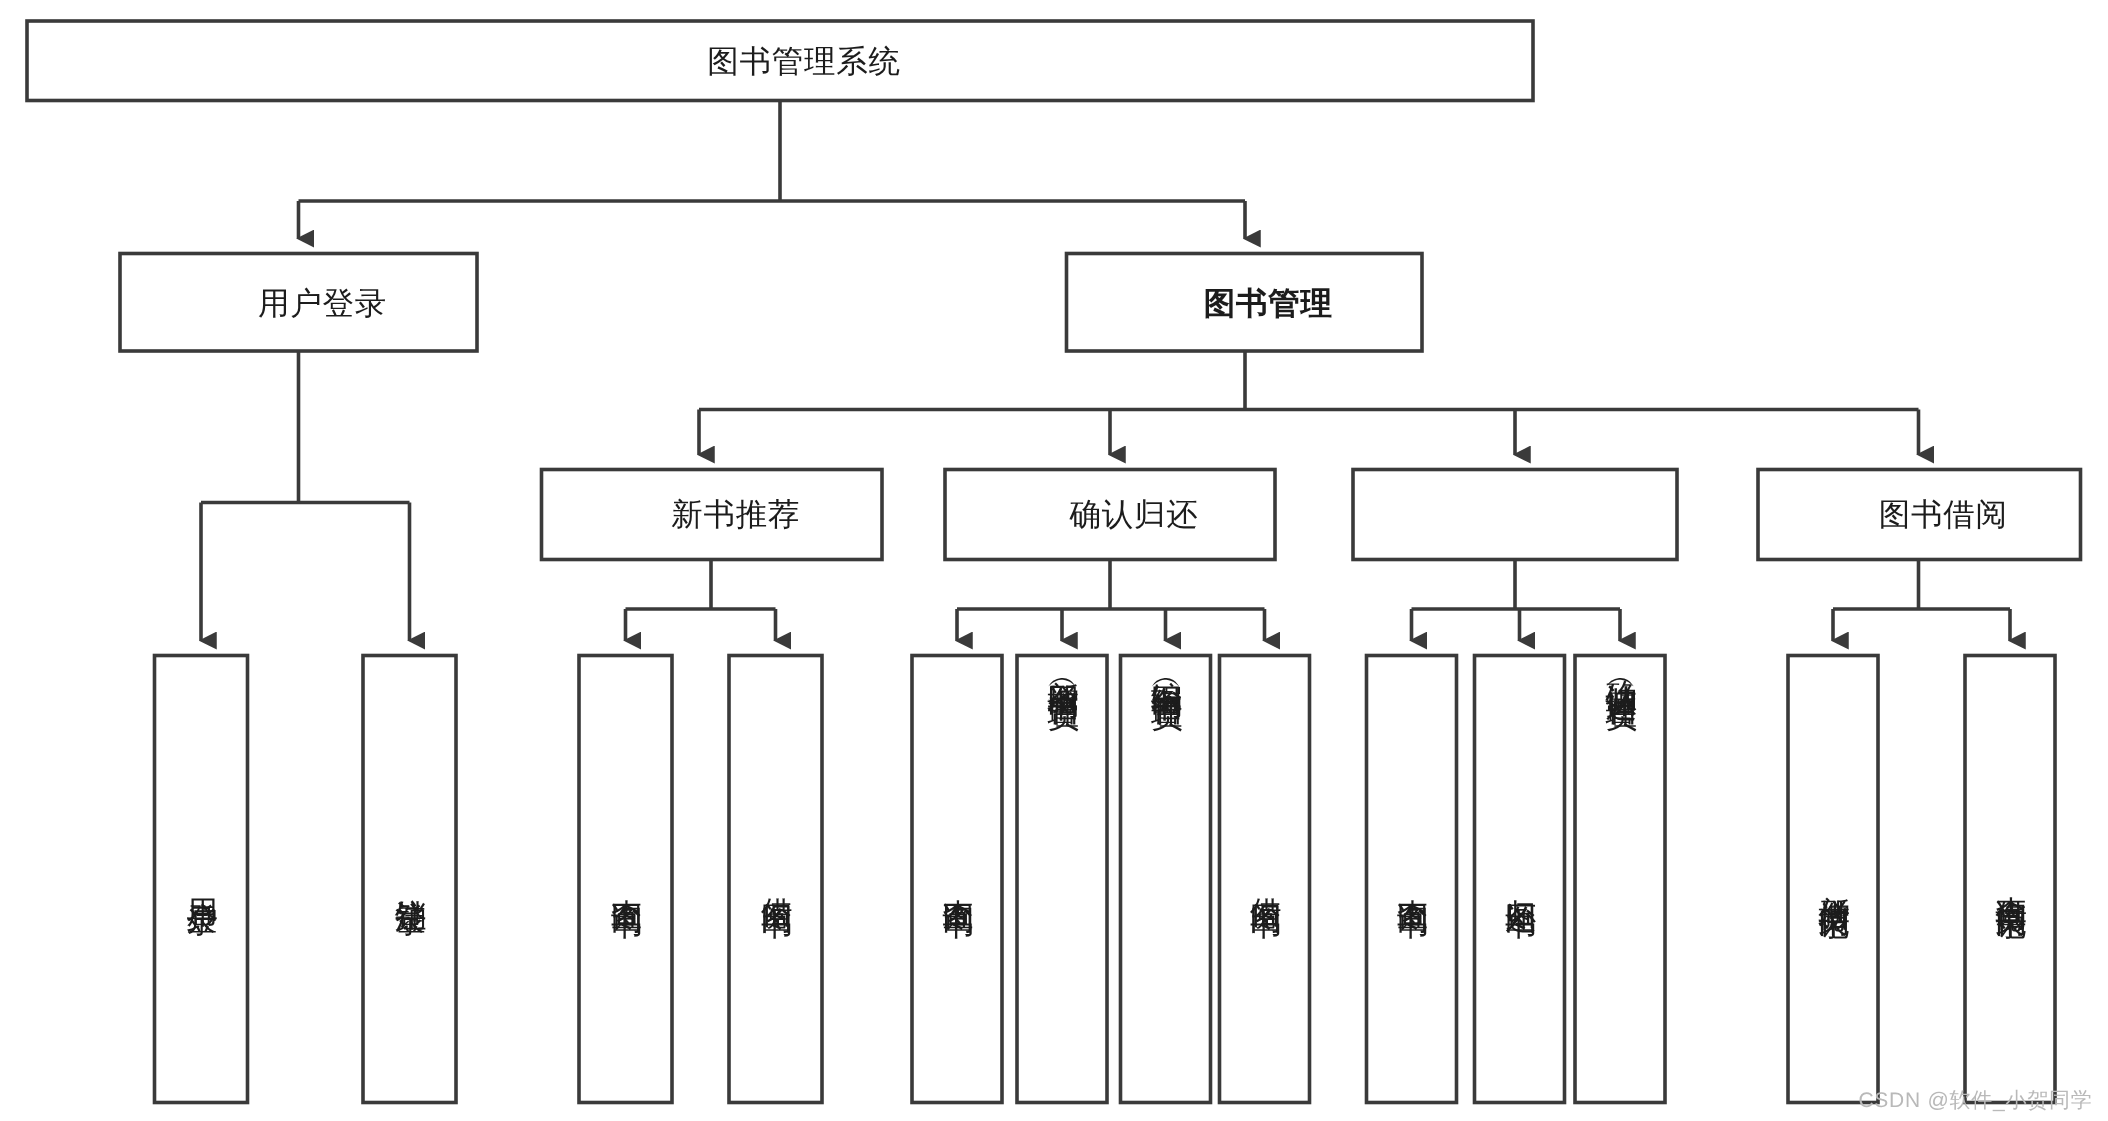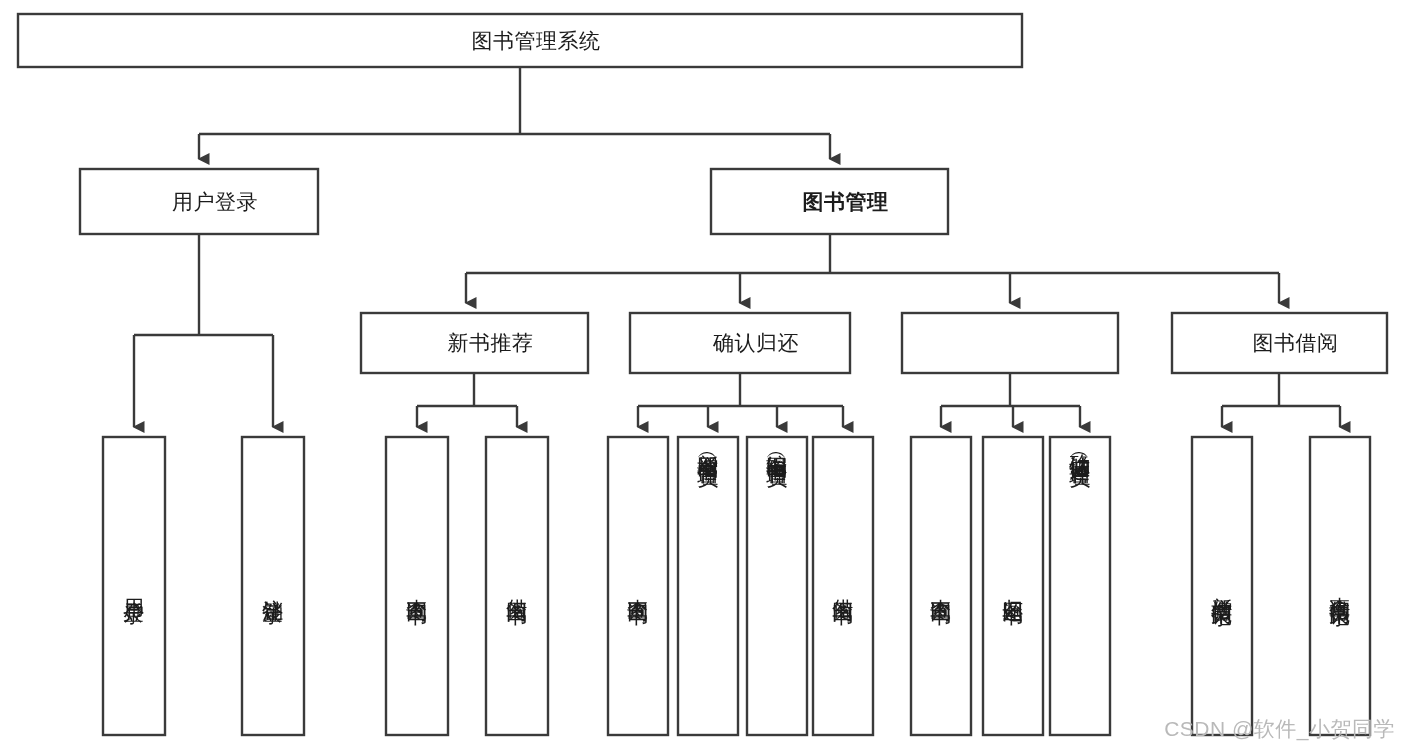--- a/index.html
+++ b/index.html
@@ -68,21 +68,21 @@
     writing-mode: vertical-rl;
     text-orientation: upright;
     letter-spacing: 2px;
     display: block;
   }
   .watermark {
     position: absolute;
     right: 10px;
     bottom: 4px;
     color: #b9b9b9;
-    font-size: 21px;
+    font-size: 14px;
     letter-spacing: 0.5px;
     white-space: nowrap;
     pointer-events: none;
   }
 </style>
 </head>
 <body>
 
 <div id="diagram-root">
 

